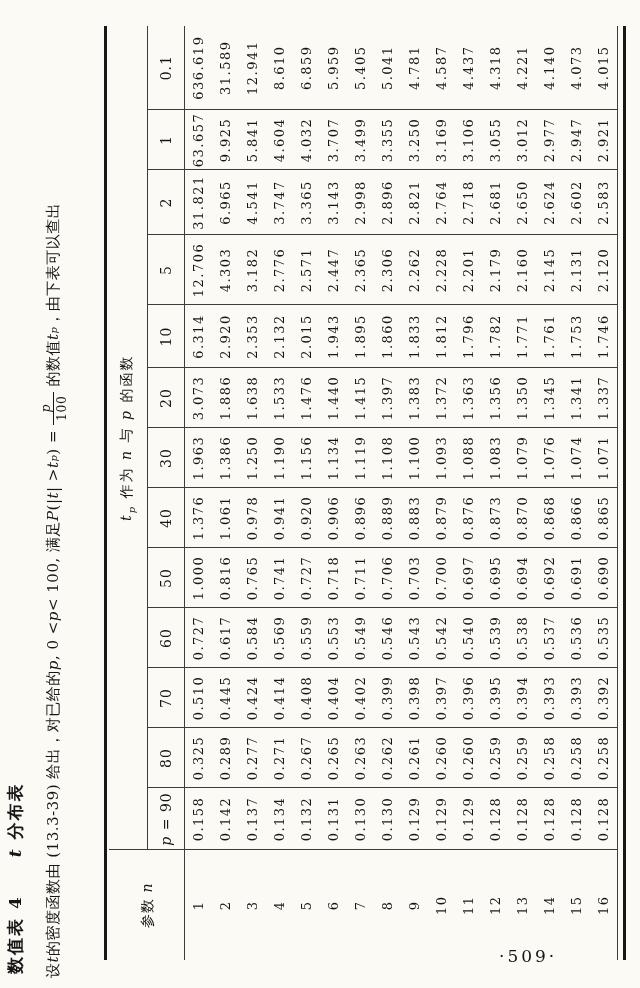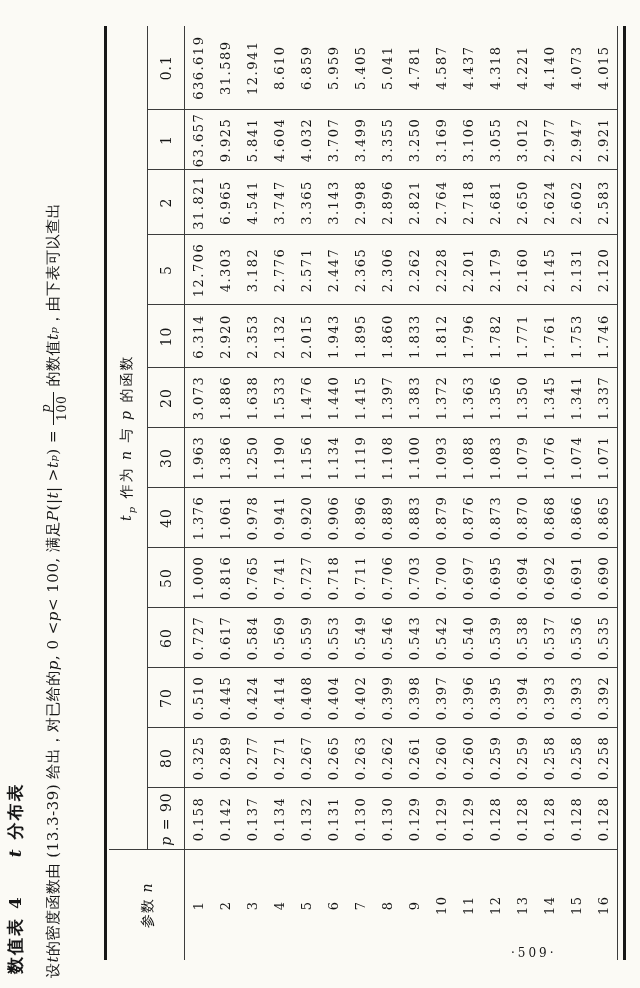--- a/index.html
+++ b/index.html
@@ -23,21 +23,21 @@
   table.tbl{border-collapse:collapse;table-layout:fixed;width:934px;}
   .tbl th,.tbl td{text-align:center;vertical-align:middle;font-weight:normal;
                   padding:0;line-height:1;overflow:hidden;}
   .tbl th+th, .tbl td+td{border-left:1px solid #3c3c3c;}
   .corner{border-right:1px solid #3c3c3c;border-bottom:1px solid #3c3c3c;
           vertical-align:bottom;padding-bottom:8px;font-size:14px;letter-spacing:1px;}
   .span-head{border-bottom:1px solid #3c3c3c;height:38px;font-size:14px;letter-spacing:2px;}
   .plabel-row th{border-bottom:1px solid #3c3c3c;height:36px;font-size:14px;letter-spacing:1px;}
   .tbl tbody td{height:27px;font-size:13px;letter-spacing:1.5px;}
   .tbl tbody tr:last-child td{border-bottom:1px solid #3c3c3c;}
-  .pagenum{position:absolute;left:511px;top:946px;font-size:12px;letter-spacing:3px;}
+  .pagenum{position:absolute;left:499px;top:946px;font-size:17px;letter-spacing:3px;}
 </style>
 </head>
 <body>
 
 <div class="page">
   <div class="rot">
 
     <div class="title"><span>数值表 4　　</span><i>t</i><span> 分布表</span></div>
 
     <div class="intro">

